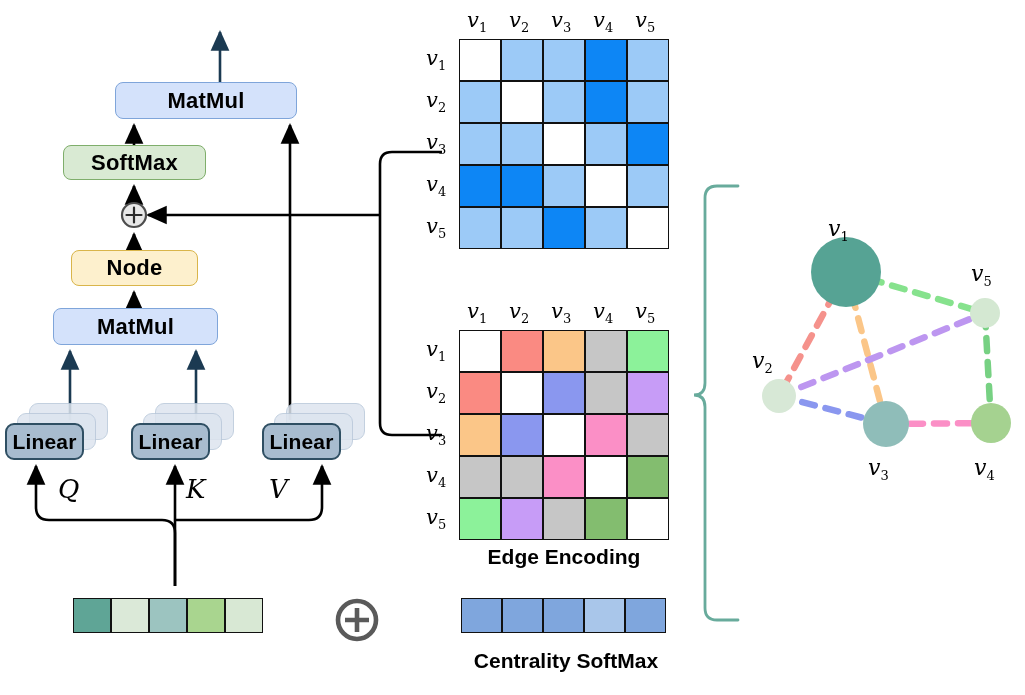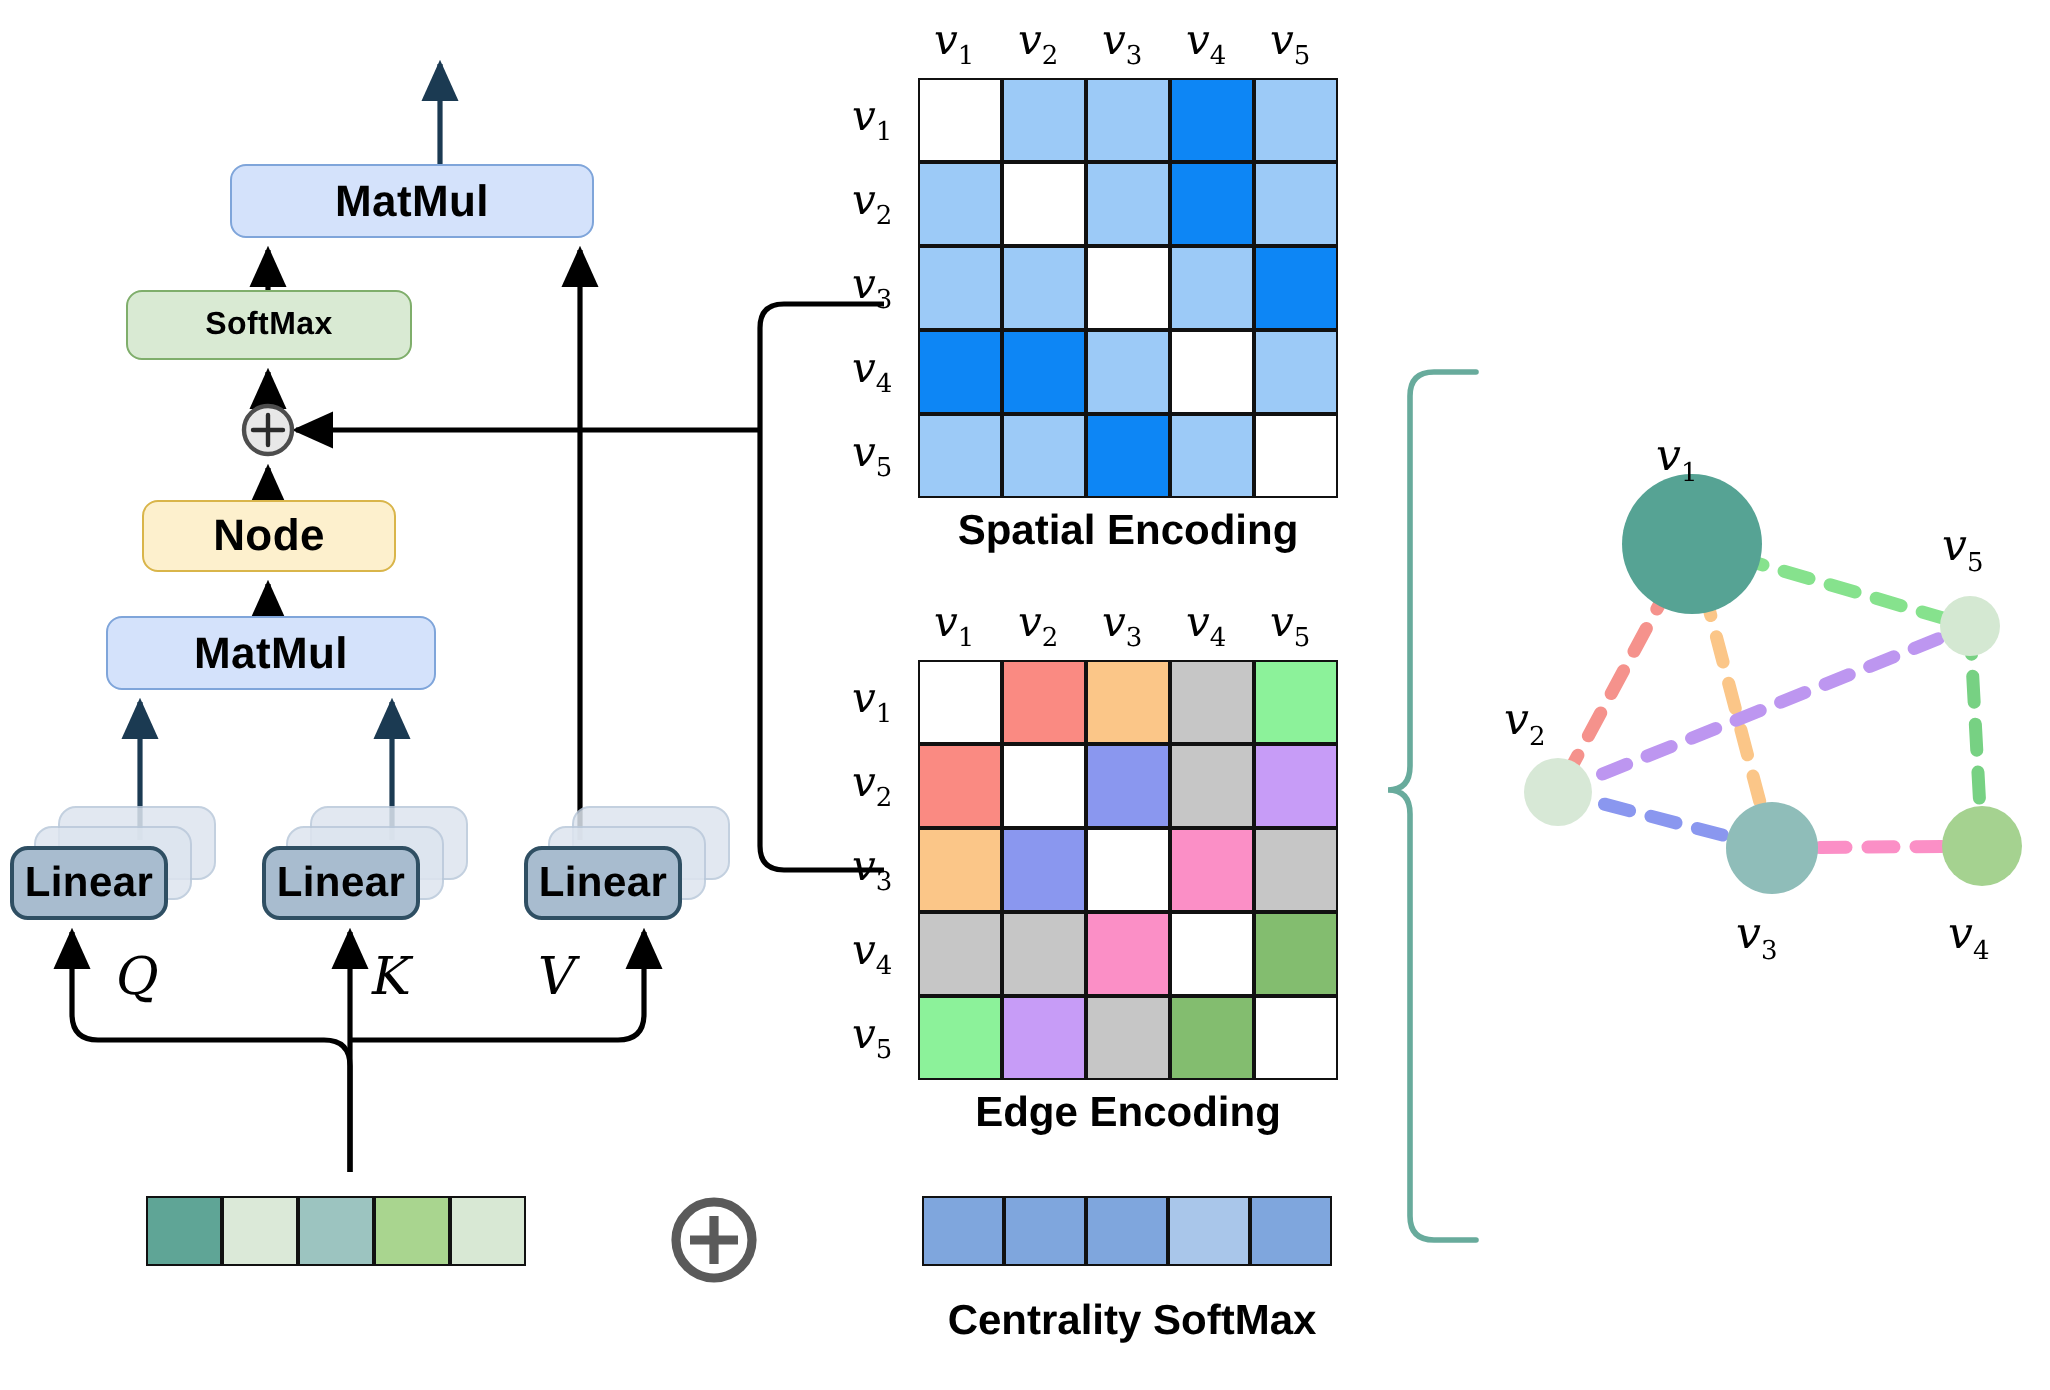--- a/index.html
+++ b/index.html
@@ -8,21 +8,21 @@
     font-family:"Liberation Sans",sans-serif;position:relative;
   }
   #stage{position:absolute;left:0;top:0;width:1025px;height:695px;}
   svg.layer{position:absolute;left:0;top:0;width:1025px;height:695px;overflow:visible;}
   .blk{
     position:absolute;display:flex;align-items:center;justify-content:center;
     border-radius:8px;box-sizing:border-box;
     font-weight:bold;color:#000;letter-spacing:.2px;
   }
   .blk-matmul{background:#d4e2fb;border:1.6px solid #7fa5da;font-size:22px;}
-  .blk-softmax{background:#d9ead3;border:1.6px solid #7fae6b;font-size:16px;}
+  .blk-softmax{background:#d9ead3;border:1.6px solid #7fae6b;font-size:22px;}
   .blk-scale{background:#fdf0cd;border:1.6px solid #d9b54a;font-size:22px;}
   .blk-linear{background:#a8bccf;border:2.2px solid #2f4f63;font-size:21px;border-radius:9px;}
   .ghost{position:absolute;background:#dde5ef;border:1.6px solid #b9c8da;border-radius:9px;opacity:.85;box-sizing:border-box;}
   .mcell{position:absolute;box-sizing:border-box;border:1.8px solid #111;}
   .mlabel{position:absolute;font-family:"DejaVu Serif",serif;font-style:italic;font-size:21px;color:#000;white-space:nowrap;}
   .mlabel sub{font-size:13px;font-style:normal;}
   .caption{position:absolute;font-weight:bold;font-size:21px;color:#000;white-space:nowrap;text-align:center;}
   .qkv{position:absolute;font-family:"DejaVu Serif",serif;font-style:italic;font-size:26px;color:#000;}
   .gnlabel{position:absolute;font-family:"DejaVu Serif",serif;font-style:italic;font-size:22px;color:#000;white-space:nowrap;}
   .gnlabel sub{font-size:13px;font-style:normal;}
@@ -217,17 +217,16 @@
       <circle cx="985" cy="313" r="15" fill="#d4e8d2"></circle>
     </svg>
   <div id="graph-labels">
       <div class="gnlabel" style="left: 828px; top: 216px;"><i>v</i><sub>1</sub></div>
       <div class="gnlabel" style="left: 752px; top: 348px;"><i>v</i><sub>2</sub></div>
       <div class="gnlabel" style="left: 868px; top: 455px;"><i>v</i><sub>3</sub></div>
       <div class="gnlabel" style="left: 974px; top: 455px;"><i>v</i><sub>4</sub></div>
       <div class="gnlabel" style="left: 971px; top: 261px;"><i>v</i><sub>5</sub></div>
     </div>
 
-  <div class="caption" style="left:459px;top:254px;width:210px;">Spatial Encoding</div>
   <div class="caption" style="left:459px;top:545px;width:210px;">Edge Encoding</div>
   <div class="caption" style="left:441px;top:649px;width:250px;">Centrality SoftMax</div>
 
 </div>
 
 </body></html>

